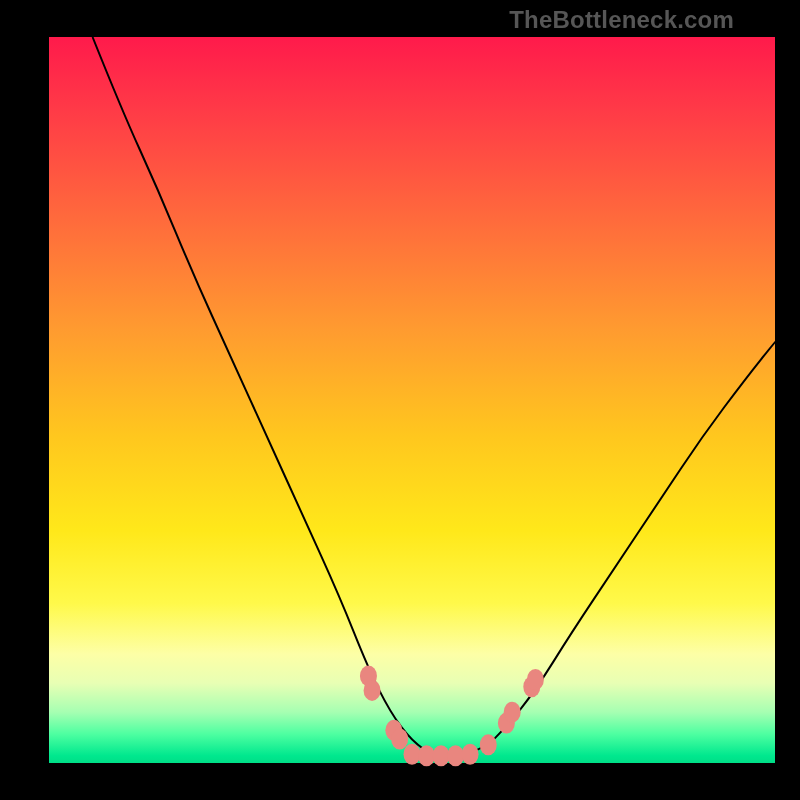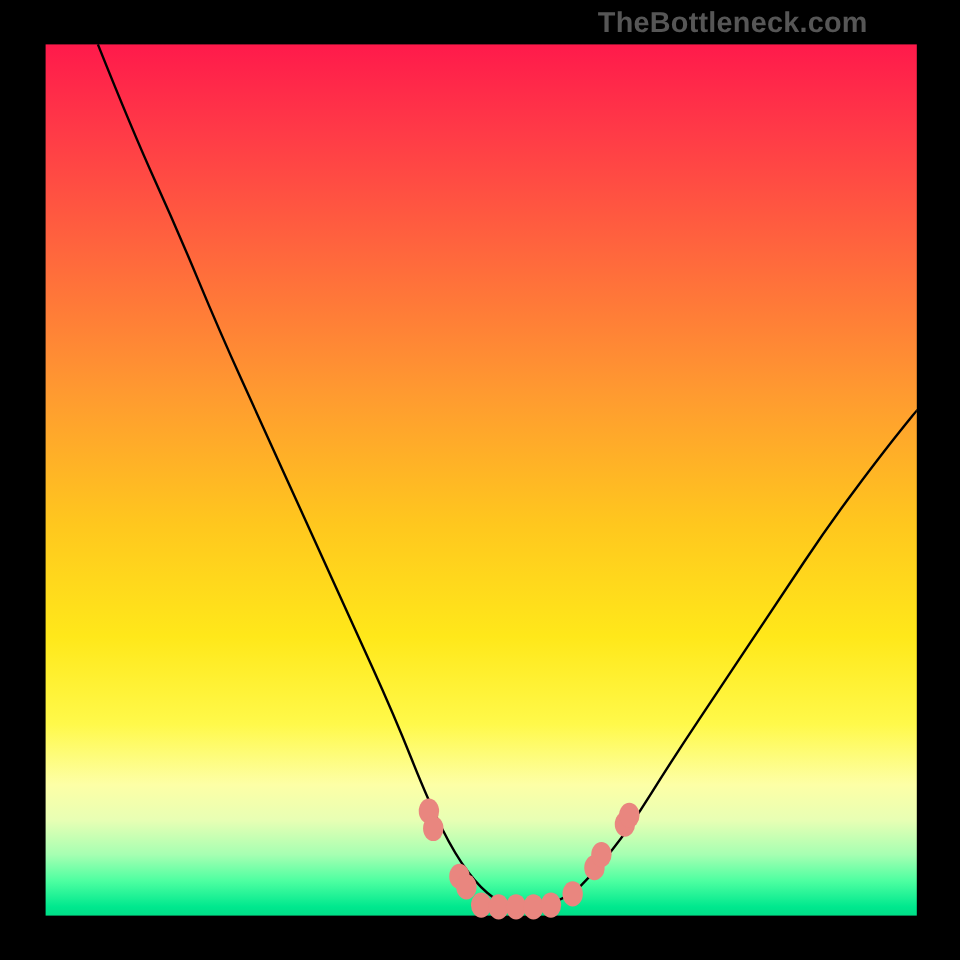--- a/index.html
+++ b/index.html
@@ -6,21 +6,21 @@
     margin: 0;
     padding: 0;
     width: 800px;
     height: 800px;
     background: #000;
     overflow: hidden;
   }
   .frame {
     position: absolute;
     top: 0;
-    left: 1px;
+    left: 12px;
     width: 736px;
     height: 800px;
     background: #000;
   }
   .watermark {
     position: absolute;
     top: 6px;
     right: 14px;
     font-family: Arial, Helvetica, sans-serif;
     font-size: 24px;

